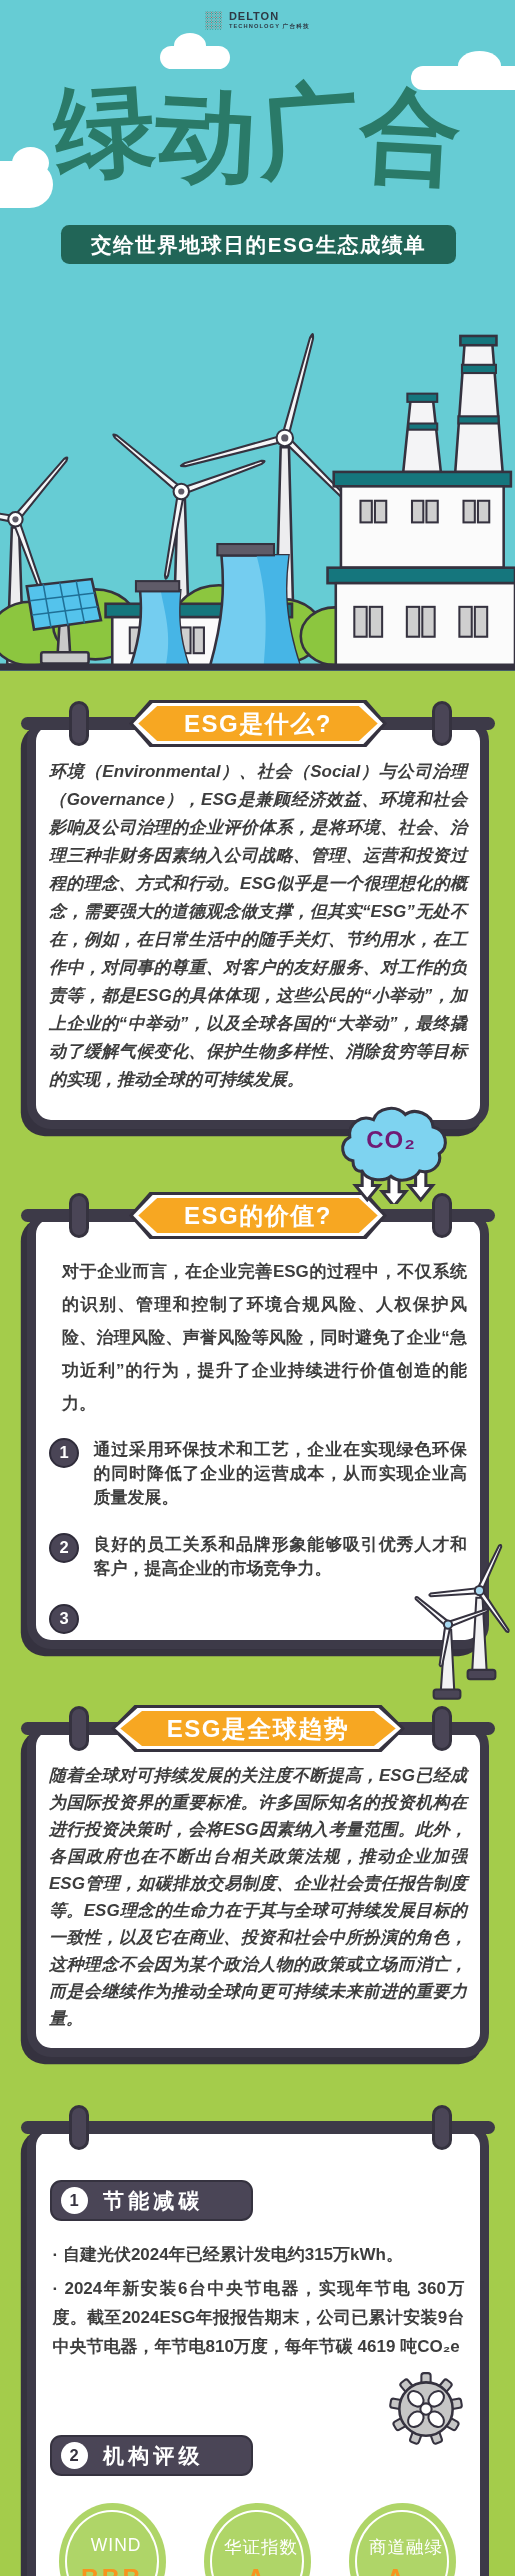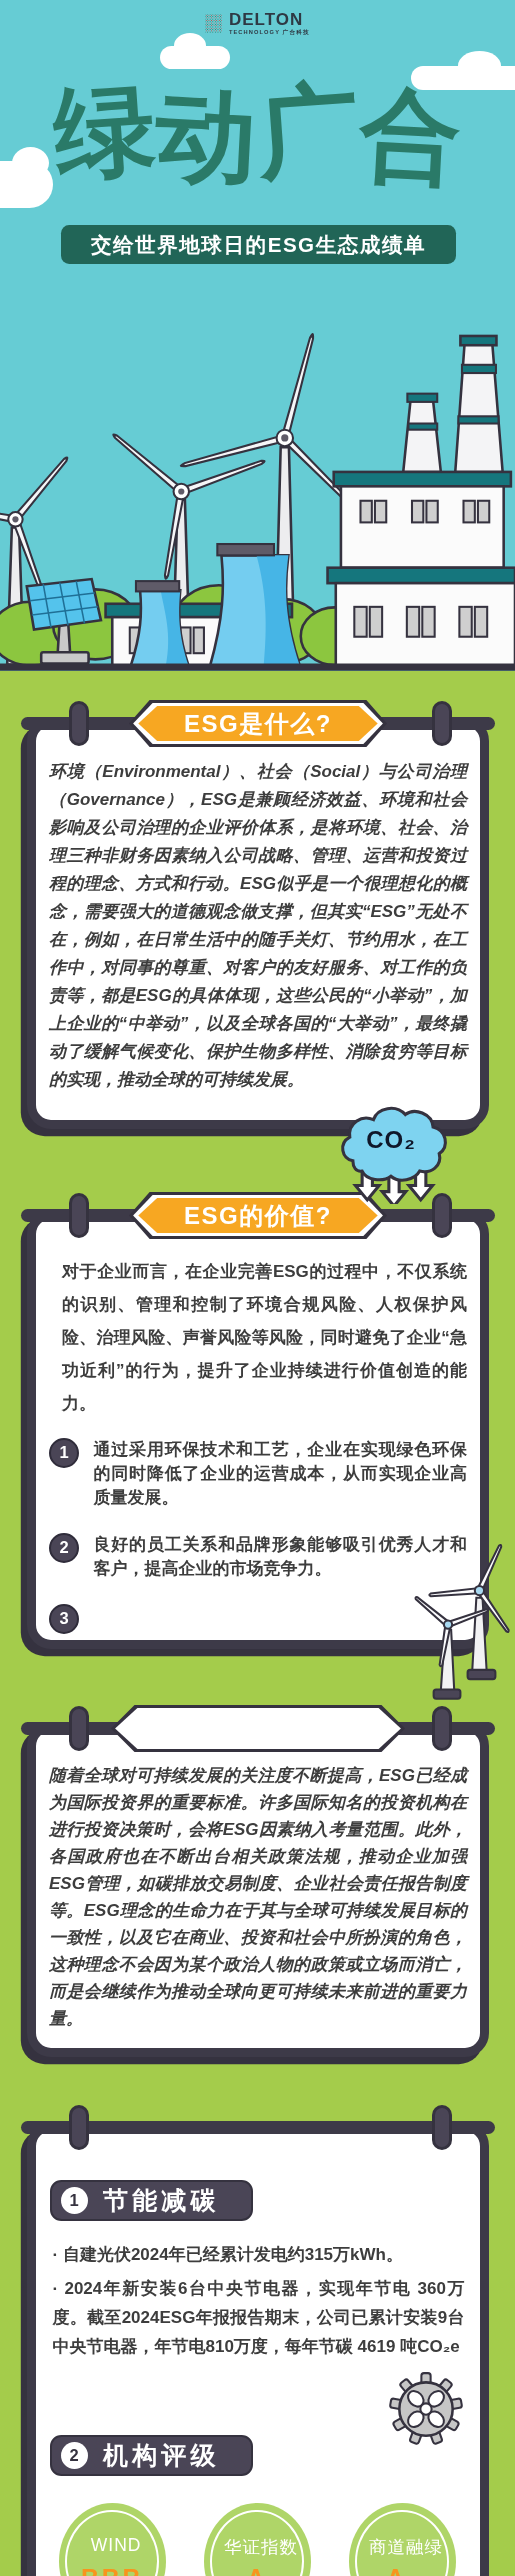--- a/index.html
+++ b/index.html
@@ -6,21 +6,21 @@
   body{font-family:"Liberation Sans","DejaVu Sans",sans-serif;}
   .page{position:relative;width:515px;height:3128px;background:#A4CC4B;overflow:hidden;}
   .sky{position:absolute;left:0;top:0;width:515px;height:671px;background:#66CCD4;}
 
   
   .logo{position:absolute;left:0;top:11.3px;width:515px;display:flex;justify-content:center;align-items:center;gap:7.2px;}
   .logo-dots{width:16.5px;height:18.5px;flex:none;
     background-image:radial-gradient(#C05248 0.6px,transparent 0.7px),radial-gradient(#2A7A68 0.6px,transparent 0.7px);
     background-size:2.6px 2.6px,2.6px 2.6px;background-position:0 0,1.3px 1.3px;}
   .logo-text{display:flex;flex-direction:column;line-height:1;}
-  .logo-brand{font-size:17px;font-weight:800;letter-spacing:1px;color:#2E3944;}
+  .logo-brand{font-size:11px;font-weight:800;letter-spacing:1px;color:#2E3944;}
   .logo-sub{font-size:5.7px;font-weight:700;letter-spacing:1.1px;color:#2E3944;margin-top:2.1px;}
 
   
   .cloud{position:absolute;background:#fff;border-radius:515px;}
   .cloud::before{content:"";position:absolute;background:#fff;border-radius:50%;}
   .cloud-a{left:160px;top:46px;width:70px;height:23px;}
   .cloud-a::before{width:32px;height:25px;left:14.4px;top:-13.4px;}
   .cloud-b{left:411px;top:66px;width:124px;height:24px;}
   .cloud-b::before{width:43px;height:29px;left:47px;top:-15.5px;}
   .cloud-c{left:-25px;top:161px;width:78px;height:47px;}
@@ -59,30 +59,30 @@
     color:#fff;font-size:16.5px;font-weight:800;display:flex;align-items:center;justify-content:center;}
   .point-text{font-size:17px;line-height:24px;color:#3D3D3D;font-weight:600;text-align:justify;}
   .card-3{top:1722px;height:335px;}
   .card-3 .para{padding:31px 13px 0 13px;line-height:27px;}
   .card-4{top:2122px;height:958px;}
 
   .pill{position:absolute;left:14.4px;width:203px;height:41px;background:#4A4556;border:2.6px solid #35323F;border-radius:11.3px;
     box-sizing:border-box;display:flex;align-items:center;padding-left:8.2px;z-index:5;}
   .pill-num{flex:none;width:27px;height:27px;border-radius:50%;background:#fff;color:#35323F;
     font-size:16.5px;font-weight:800;display:flex;align-items:center;justify-content:center;}
-  .pill-label{color:#fff;font-size:25px;font-weight:700;letter-spacing:4.1px;margin-left:15.5px;}
+  .pill-label{color:#fff;font-size:21px;font-weight:700;letter-spacing:4.1px;margin-left:15.5px;}
 
   .bullets{position:absolute;left:16.5px;top:109px;width:412px;}
   .bullet{margin:0 0 5.2px 0;font-size:17px;line-height:29px;color:#3D3D3D;font-weight:600;text-align:justify;}
   .bullet::before{content:"· ";font-weight:800;}
 
   .gear{position:absolute;left:351px;top:238px;width:78px;height:78px;}
   .turbines-mini{position:absolute;left:411px;top:1541px;width:106px;height:162px;z-index:45;}
   .co2{position:absolute;left:331px;top:1094px;width:126px;height:110px;z-index:45;}
-  .co2-label{position:absolute;left:0;top:32px;width:120px;text-align:center;color:#0f172a;font-size:24px;font-weight:800;letter-spacing:1px;}
+  .co2-label{position:absolute;left:0;top:32px;width:120px;text-align:center;color:#701a75;font-size:24px;font-weight:800;letter-spacing:1px;}
 
   .rosettes{position:absolute;left:14.4px;top:372px;width:414px;display:flex;justify-content:space-between;}
   .rosette{position:relative;width:124px;height:172px;}
   .medal{position:absolute;left:8.2px;top:0;width:107px;height:117px;background:#AFD568;border-radius:50%;}
   .medal-ring{position:absolute;inset:6.7px;border:2.6px solid #fff;border-radius:50%;}
   .medal-org{position:absolute;left:4px;top:32px;width:100%;text-align:center;color:#fff;font-size:17.5px;font-weight:400;letter-spacing:1px;}
   .medal-grade{position:absolute;left:0;top:61px;width:100%;text-align:center;color:#F7941D;font-size:25px;font-weight:800;letter-spacing:2.6px;}
 </style>
 </head>
 <body>
@@ -291,20 +291,21 @@
       </g>
     </svg>
   </div>
 
   <div class="sec-bar" style="top:1722px"></div>
   <div class="pin" style="left:69px;top:1706px"></div>
   <div class="pin" style="left:432px;top:1706px"></div>
   <div class="badge" style="left:111px;top:1705px;width:294px">
     <i class="b1"></i>
       <i class="b2"></i>
+      <i class="b3">ESG是全球趋势</i>
   </div>
   <div class="card card-3">
     <p class="para">随着全球对可持续发展的关注度不断提高，ESG已经成为国际投资界的重要标准。许多国际知名的投资机构在进行投资决策时，会将ESG因素纳入考量范围。此外，各国政府也在不断出台相关政策法规，推动企业加强ESG管理，如碳排放交易制度、企业社会责任报告制度等。ESG理念的生命力在于其与全球可持续发展目标的一致性，以及它在商业、投资和社会中所扮演的角色，这种理念不会因为某个政治人物的政策或立场而消亡，而是会继续作为推动全球向更可持续未来前进的重要力量。</p>
   </div>
 
   <div class="sec-bar" style="top:2121px"></div>
   <div class="pin" style="left:69px;top:2105px"></div>
   <div class="pin" style="left:432px;top:2105px"></div>
   <div class="card card-4">
 

